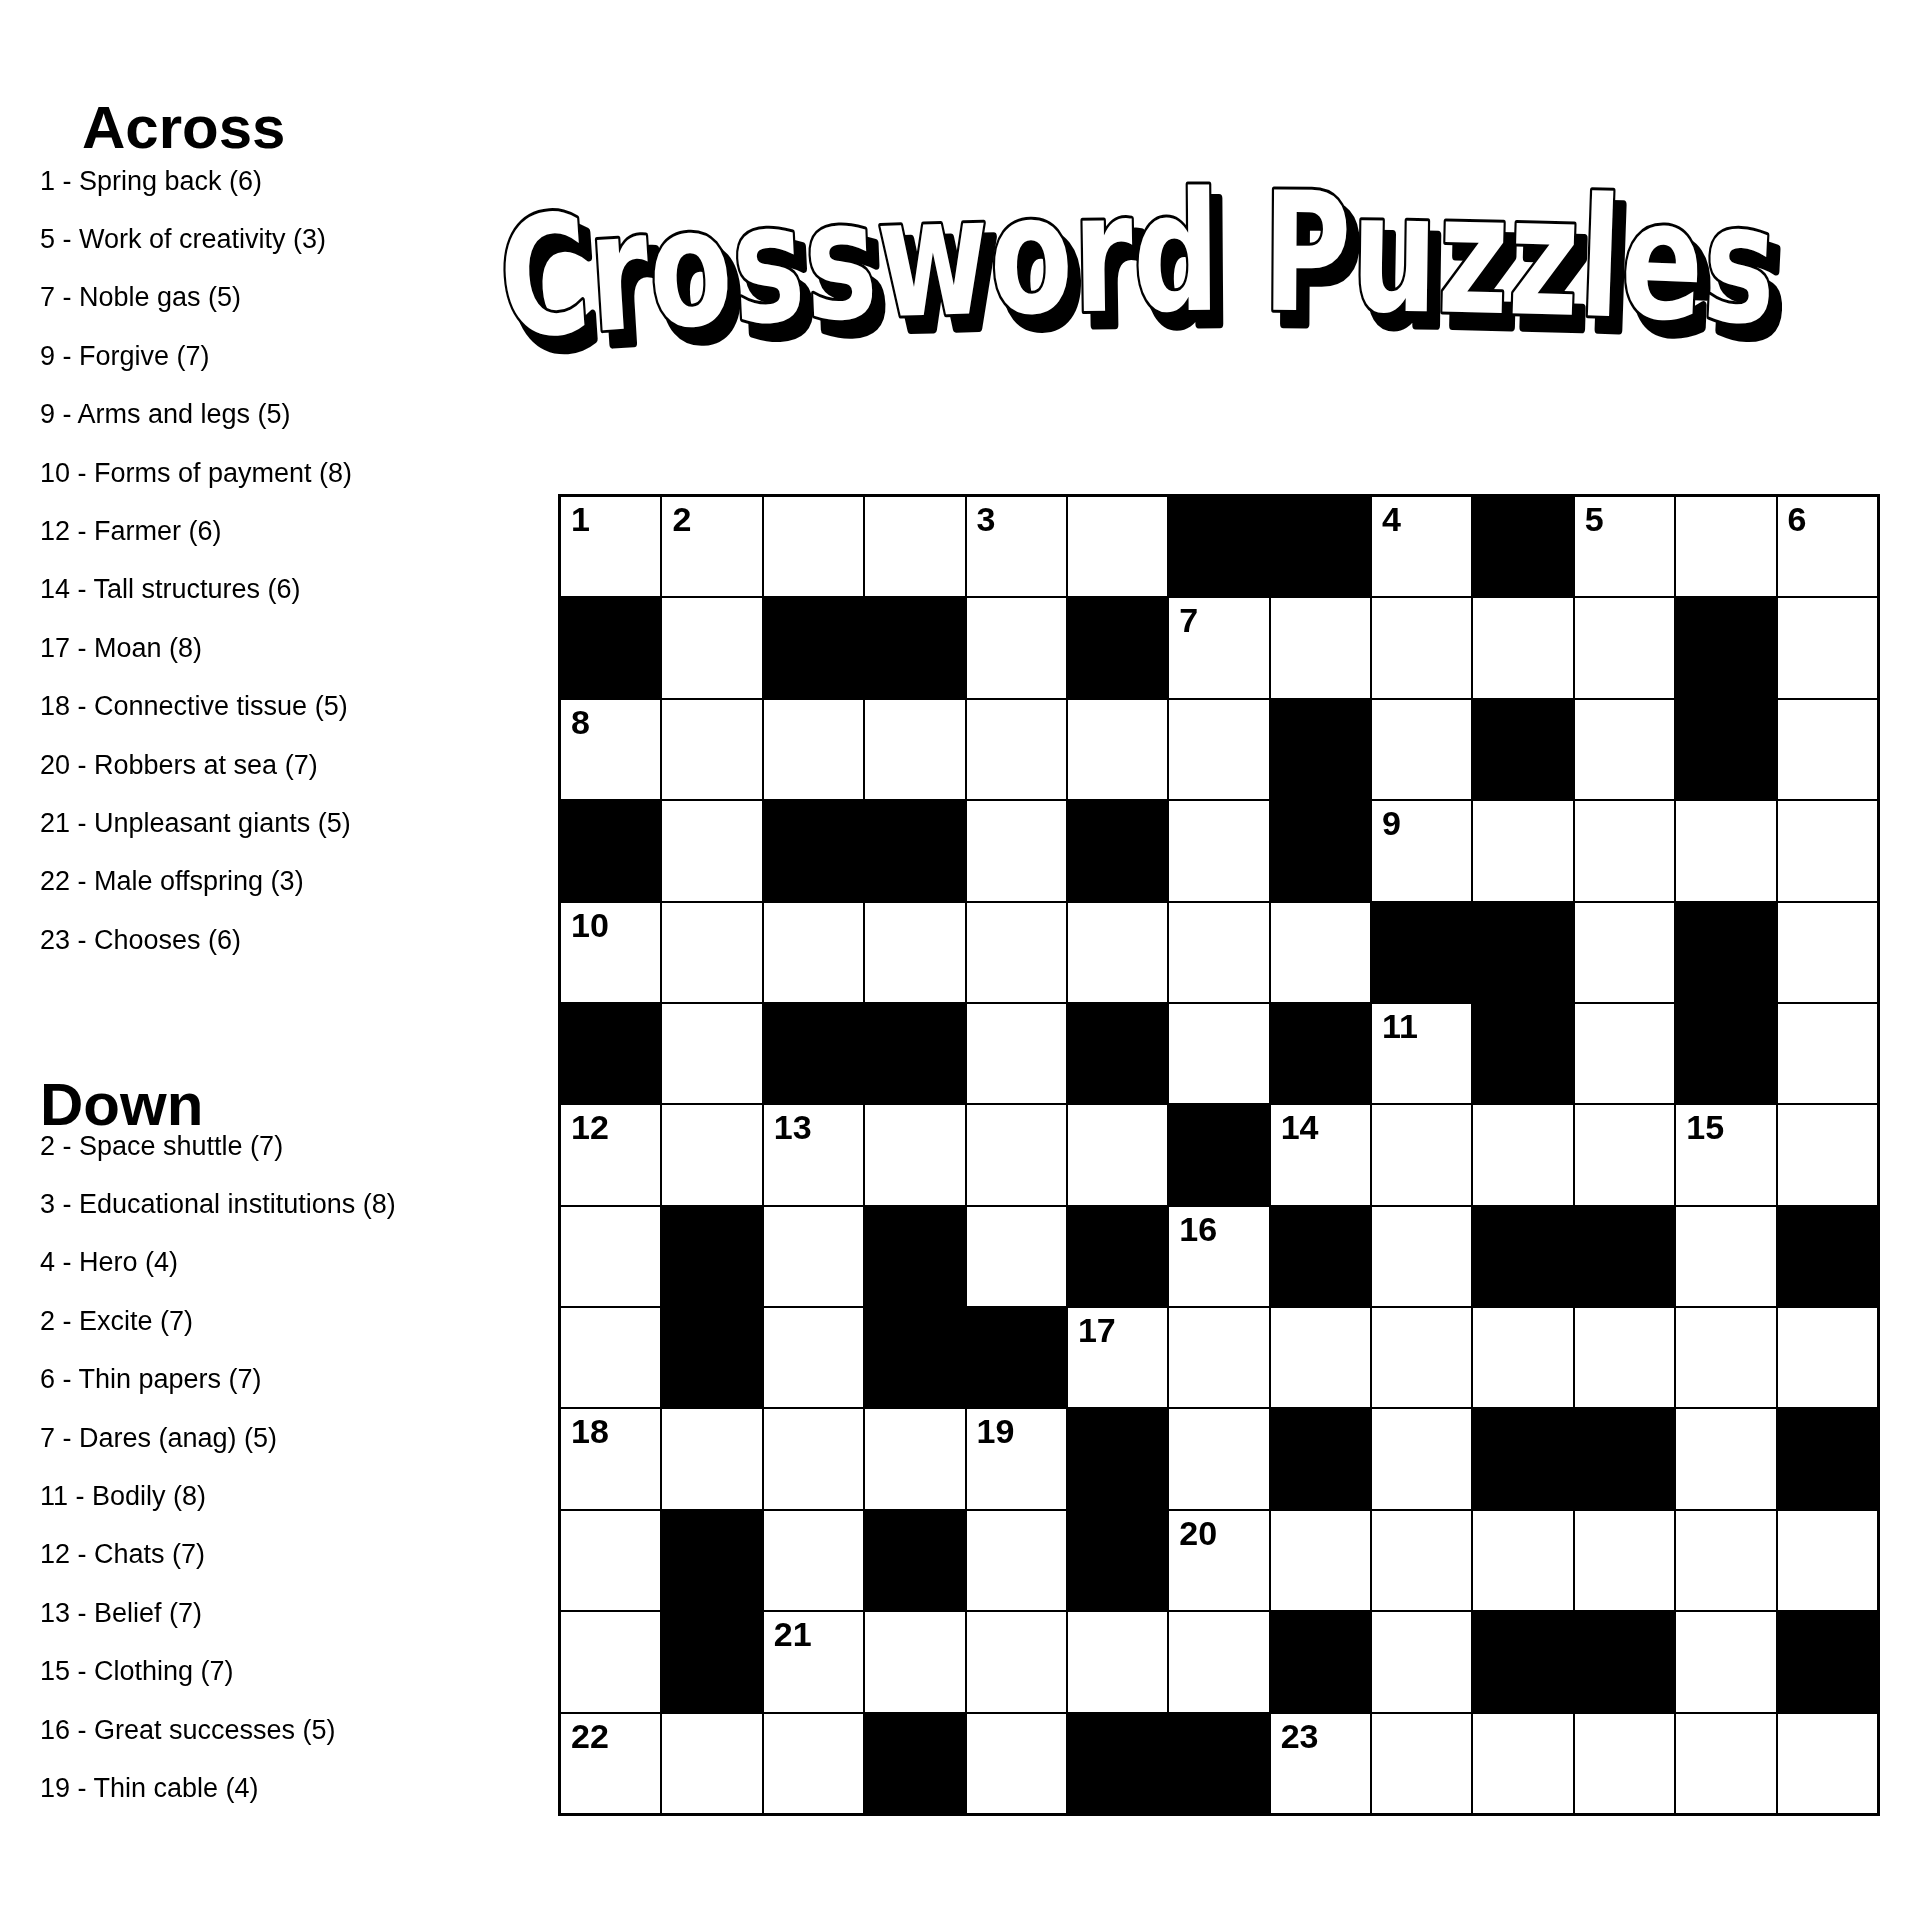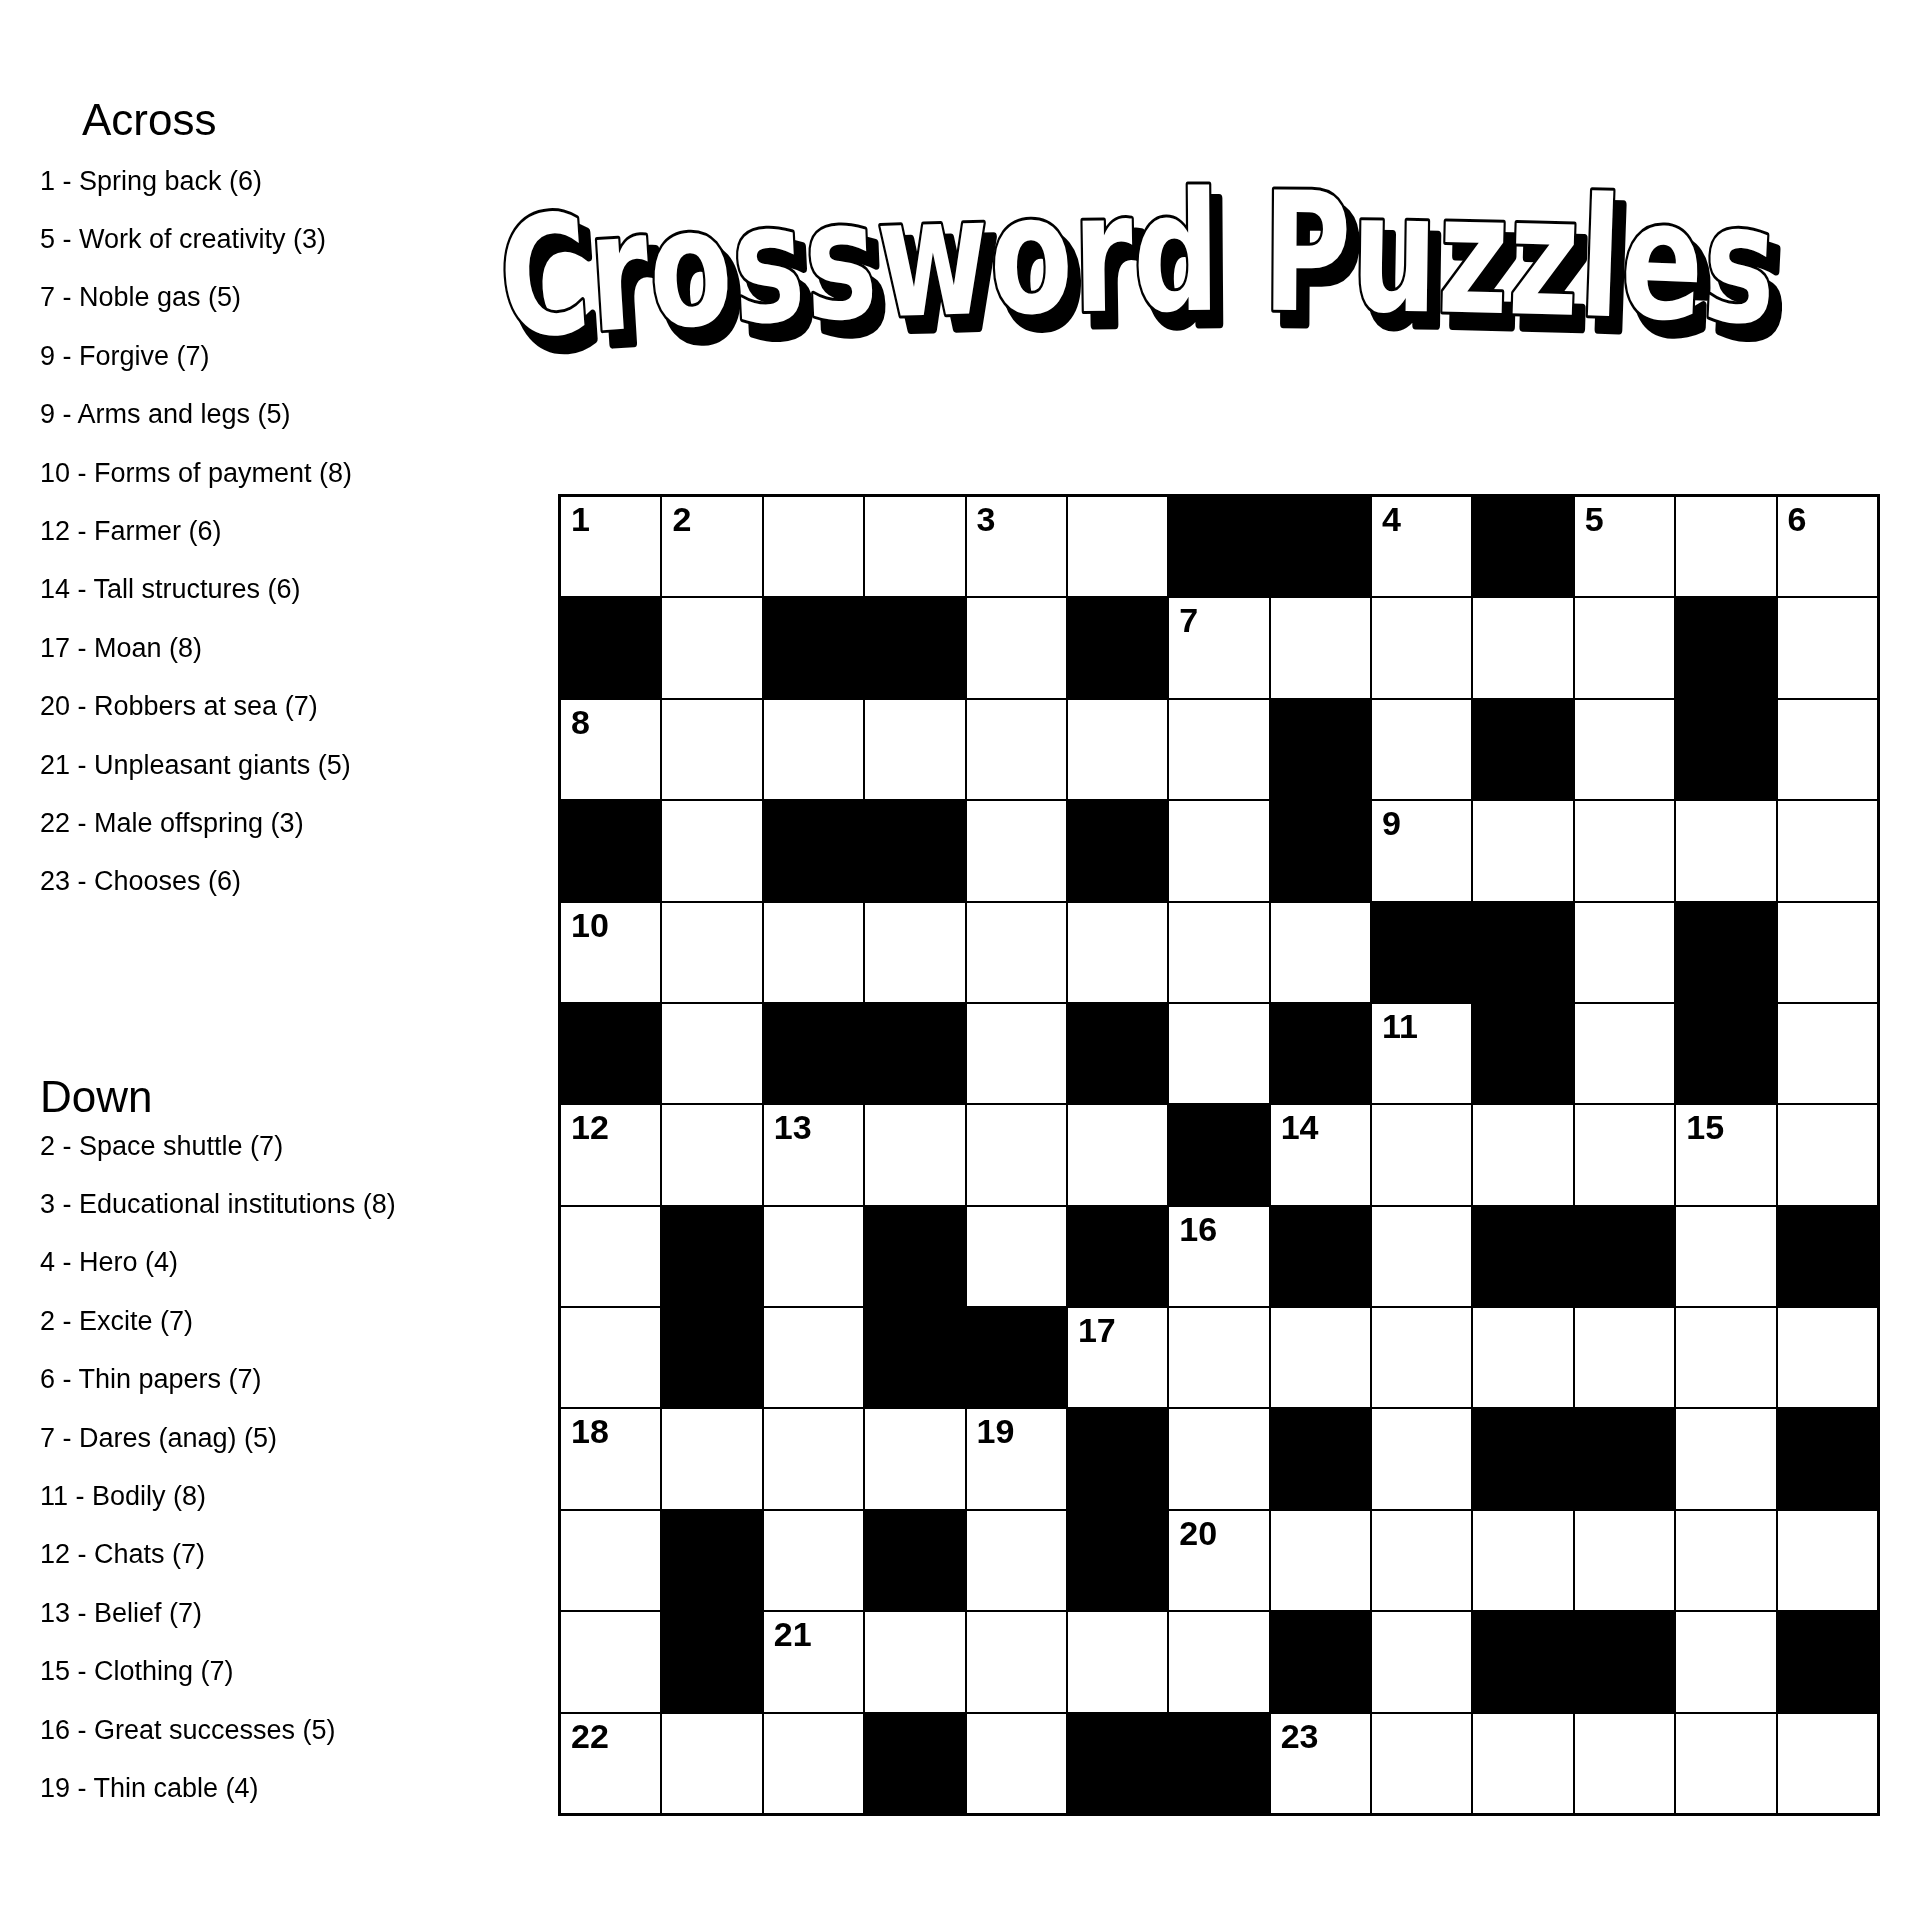--- a/index.html
+++ b/index.html
@@ -3,21 +3,21 @@
 <meta charset="utf-8">
 <style>
   html, body { margin:0; padding:0; }
   body {
     width:1920px; height:1920px;
     background:#ffffff; color:#000000;
     font-family:"Liberation Sans", sans-serif;
     position:relative; overflow:hidden;
   }
   .heading {
-    position:absolute; font-weight:normal; font-size:44px; line-height:1;
+    position:absolute; font-weight:bold; font-size:60px; line-height:1;
     letter-spacing:0px; white-space:nowrap;
   }
   #across-heading { left:82px; top:98px; }
   #down-heading   { left:40px; top:1075px; }
   ul.clues {
     position:absolute; left:40px; list-style:none; margin:0; padding:0;
   }
   #across-clues { top:152px; }
   #down-clues   { top:1117px; }
   ul.clues li {
@@ -62,20 +62,21 @@
   <ul class="clues" id="across-clues">
       <li>1 - Spring back (6)</li>
       <li>5 - Work of creativity (3)</li>
       <li>7 - Noble gas (5)</li>
       <li>9 - Forgive (7)</li>
       <li>9 - Arms and legs (5)</li>
       <li>10 - Forms of payment (8)</li>
       <li>12 - Farmer (6)</li>
       <li>14 - Tall structures (6)</li>
       <li>17 - Moan (8)</li>
+      <li>18 - Connective tissue (5)</li>
       <li>20 - Robbers at sea (7)</li>
       <li>21 - Unpleasant giants (5)</li>
       <li>22 - Male offspring (3)</li>
       <li>23 - Chooses (6)</li>
     </ul>
 
   <div class="heading" id="down-heading">Down</div>
 
   <ul class="clues" id="down-clues">
       <li>2 - Space shuttle (7)</li>

